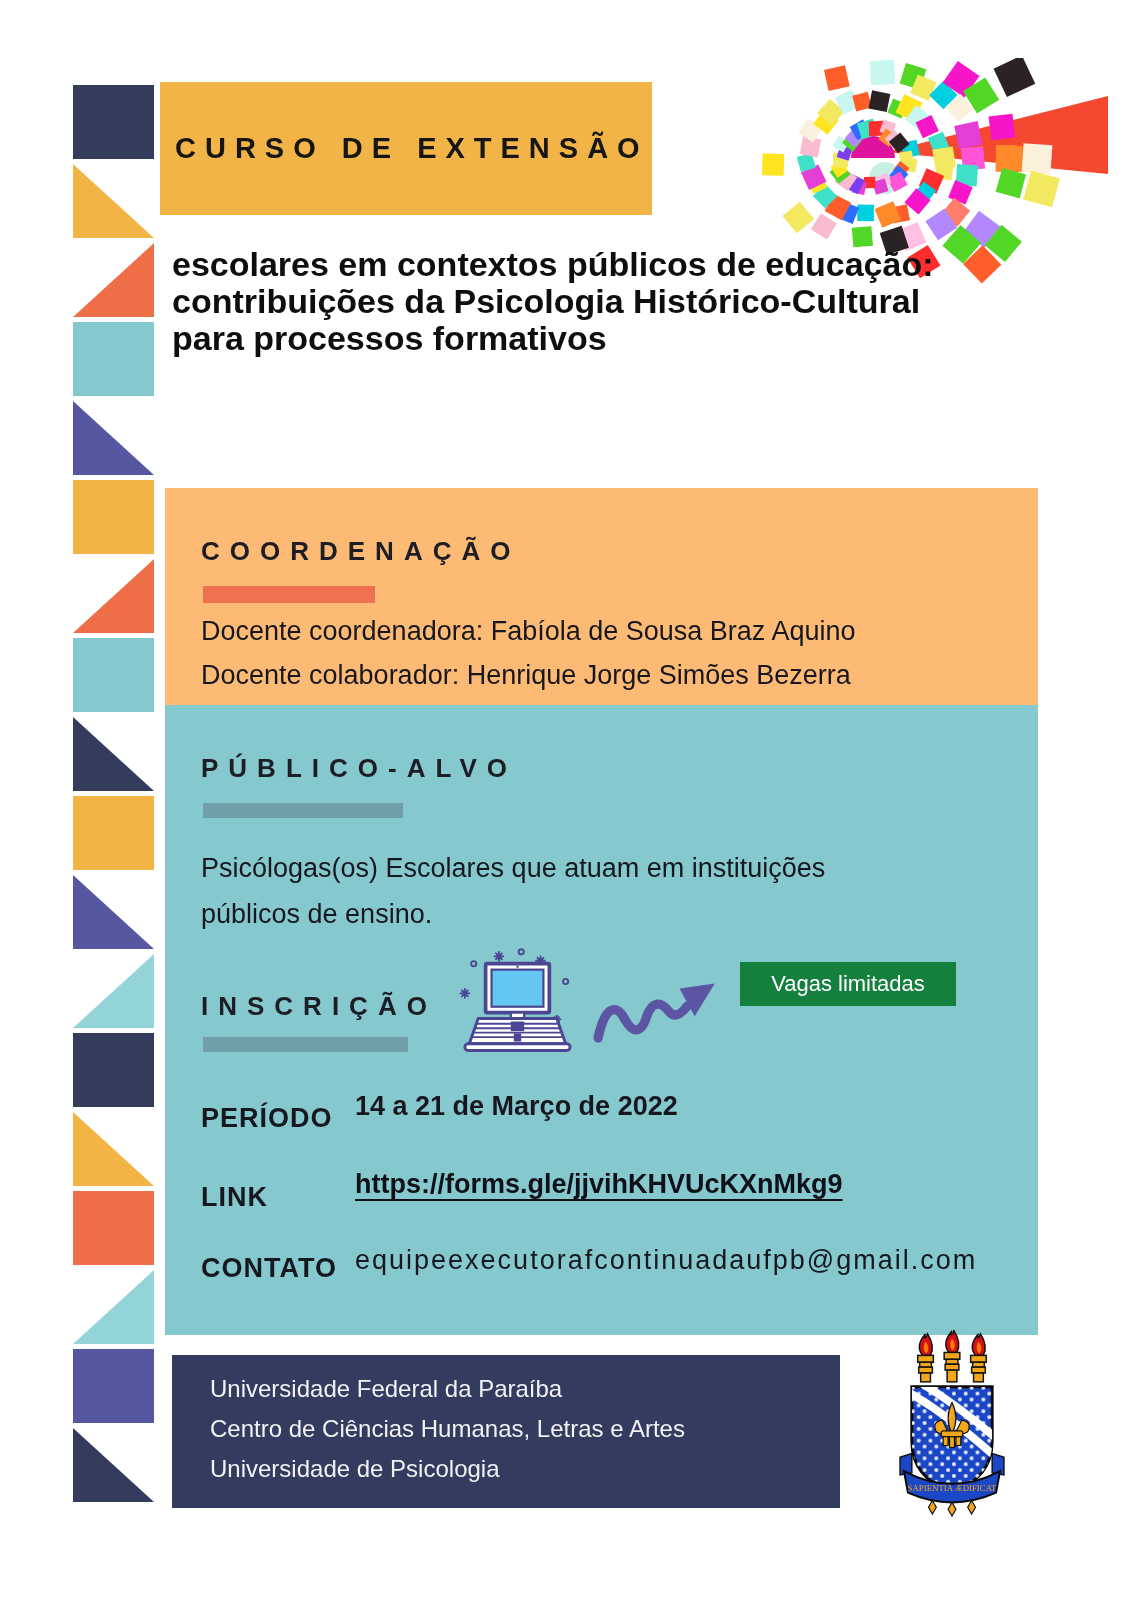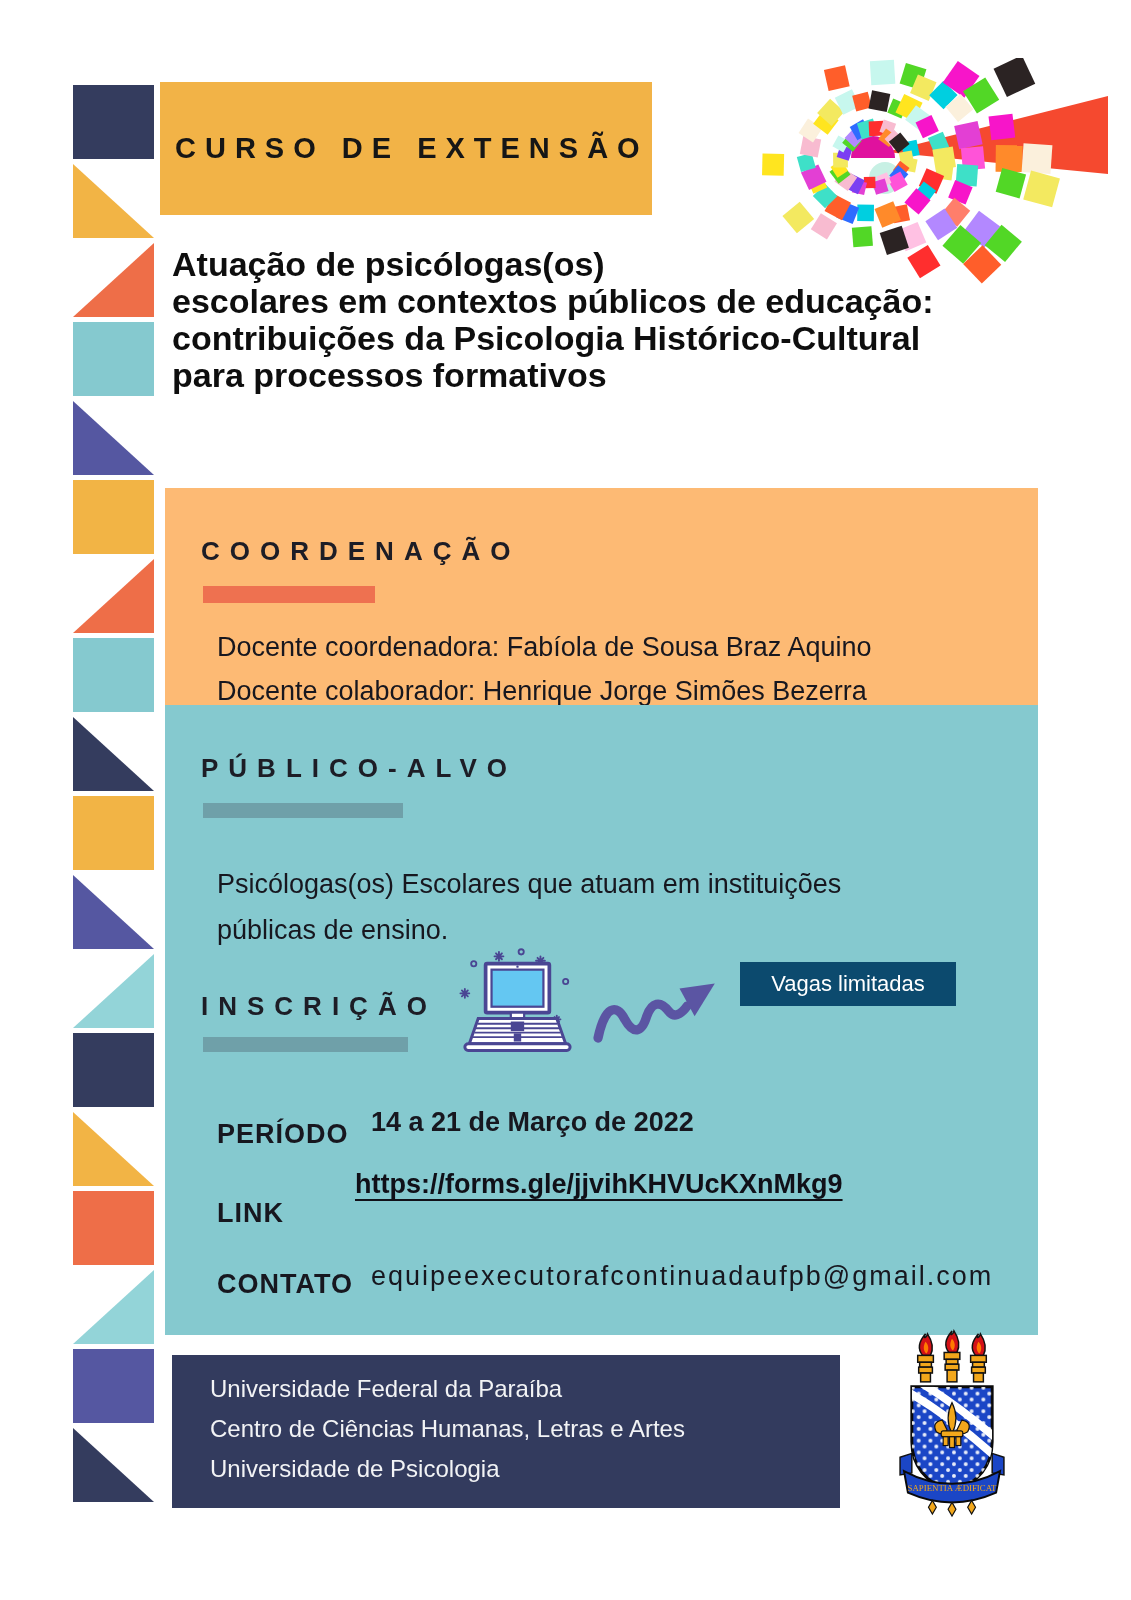--- a/index.html
+++ b/index.html
@@ -22,38 +22,38 @@
   
   .title{position:absolute;left:172px;top:246px;width:880px;color:#0e0e0e;
     font-size:34px;line-height:37px;font-weight:700;}
 
   
   .box{position:absolute;box-sizing:border-box;}
   .box-orange{left:165px;top:488px;width:873px;height:300px;background:#fdba74;}
   .box-teal{left:165px;top:705px;width:873px;height:630px;background:#85C9CF;}
   .box h2{position:absolute;margin:0;font-size:26px;letter-spacing:10px;font-weight:700;color:#1d1d26;white-space:nowrap;}
   .bar{position:absolute;}
-  .box p{position:absolute;margin:16px;font-size:27px;color:#17171f;white-space:nowrap;}
+  .box p{position:absolute;margin:0;font-size:27px;color:#17171f;white-space:nowrap;}
 
   .h-coord{left:36px;top:48px;}
   .bar-coord{left:38px;top:98px;width:172px;height:17px;background:#EE7150;}
   .p-coord1{left:36px;top:128px;}
   .p-coord2{left:36px;top:172px;}
 
   .h-aud{left:36px;top:48px;text-align:right;}
   .bar-aud{left:38px;top:98px;width:200px;height:15px;background:#6FA0A9;}
   .p-aud1{left:36px;top:148px;}
   .p-aud2{left:36px;top:194px;}
 
   .h-insc{left:36px;top:286px;font-size:25px;}
   .bar-insc{left:38px;top:332px;width:205px;height:15px;background:#6FA0A9;}
 
   #laptop{position:absolute;left:288px;top:238px;width:126px;height:120px;}
   #trend-arrow{position:absolute;left:428px;top:268px;width:126px;height:78px;}
-  .badge{position:absolute;left:575px;top:257px;width:216px;height:44px;background:#0c4a6e;
+  .badge{position:absolute;left:575px;top:257px;width:216px;height:44px;background:#15803d;
     display:flex;align-items:center;justify-content:center;color:#ffffff;font-size:22px;white-space:nowrap;}
 
   .row-label{position:absolute;left:36px;margin:0;font-size:17px;font-weight:700;letter-spacing:1px;color:#1b1b24;white-space:nowrap;}
   .row-value{position:absolute;left:190px;margin:0;font-size:27px;font-weight:700;color:#14141c;white-space:nowrap;}
   .lbl-1{top:398px;} .val-1{top:386px;}
   .lbl-2{top:477px;} .val-2{top:464px;text-decoration:underline;text-underline-offset:6px;color:#101018;}
   .lbl-3{top:548px;} .val-3{top:540px;font-size:23px;font-weight:400;letter-spacing:2px;}
   a.val-2:visited,a.val-2:link{color:#101018;}
 
   
@@ -176,38 +176,37 @@
       <rect x="-10.048031454086303" y="-10.048031454086303" width="20.096062908172605" height="20.096062908172605" fill="#00CFE0" transform="translate(255.4 37.1) rotate(314.4)"></rect>
       <rect x="-13.20168746314943" y="-13.20168746314943" width="26.40337492629886" height="26.40337492629886" fill="#F715C9" transform="translate(273.1 21.3) rotate(304.9)"></rect>
       <rect x="-7.38017689704895" y="-7.38017689704895" width="14.7603537940979" height="14.7603537940979" fill="#2B2323" transform="translate(211.2 84.8) rotate(321.0)"></rect>
       <rect x="-8.779335069656373" y="-8.779335069656373" width="17.558670139312746" height="17.558670139312746" fill="#F715C9" transform="translate(239.2 68.7) rotate(335.1)"></rect>
       <rect x="-9.916829113960265" y="-9.916829113960265" width="19.83365822792053" height="19.83365822792053" fill="#FBF0DC" transform="translate(271.4 50.0) rotate(320.5)"></rect>
       <rect x="-13.141390512585641" y="-13.141390512585641" width="26.282781025171282" height="26.282781025171282" fill="#52D726" transform="translate(293.1 37.5) rotate(327.9)"></rect>
       <rect x="-15.668608260154723" y="-15.668608260154723" width="31.337216520309447" height="31.337216520309447" fill="#2B2323" transform="translate(326.4 18.2) rotate(334.7)"></rect>
     </svg>
 
   <div class="title">
-    <div>Atuação de psicólogas(os)</div>
     <div>escolares em contextos públicos de educação:</div>
     <div>contribuições da Psicologia Histórico-Cultural</div>
     <div>para processos formativos</div>
   </div>
 
   <section class="box box-orange">
     <h2 class="h-coord">COORDENAÇÃO</h2>
     <div class="bar bar-coord"></div>
     <p class="p-coord1">Docente coordenadora: Fabíola de Sousa Braz Aquino</p>
     <p class="p-coord2">Docente colaborador: Henrique Jorge Simões Bezerra</p>
   </section>
 
   <section class="box box-teal">
     <h2 class="h-aud">PÚBLICO-ALVO</h2>
     <div class="bar bar-aud"></div>
     <p class="p-aud1">Psicólogas(os) Escolares que atuam em instituições</p>
-    <p class="p-aud2">públicas de ensino.</p>
+    <p class="p-aud2">públicos de ensino.</p>
 
     <h2 class="h-insc">INSCRIÇÃO</h2>
     <div class="bar bar-insc"></div>
 
     <svg id="laptop" viewBox="0 0 170 150">
       <g stroke="#4A4693" fill="none" stroke-width="2.5" stroke-linecap="round">
         <path d="M62,6 v12 M56,12 h12 M58,8 l8,8 M58,16 l8,-8"></path>
         <path d="M118,12 v12 M112,18 h12 M114,14 l8,8 M114,22 l8,-8"></path>
         <path d="M16,56 v12 M10,62 h12 M12,58 l8,8 M12,66 l8,-8"></path>
         <path d="M140,92 v10 M135,97 h10 M137,94 l6,6 M137,100 l6,-6"></path>

